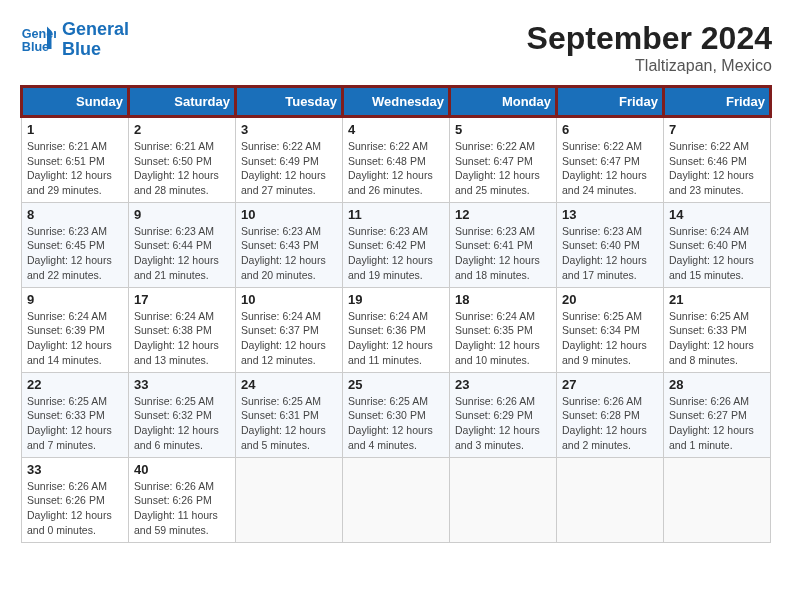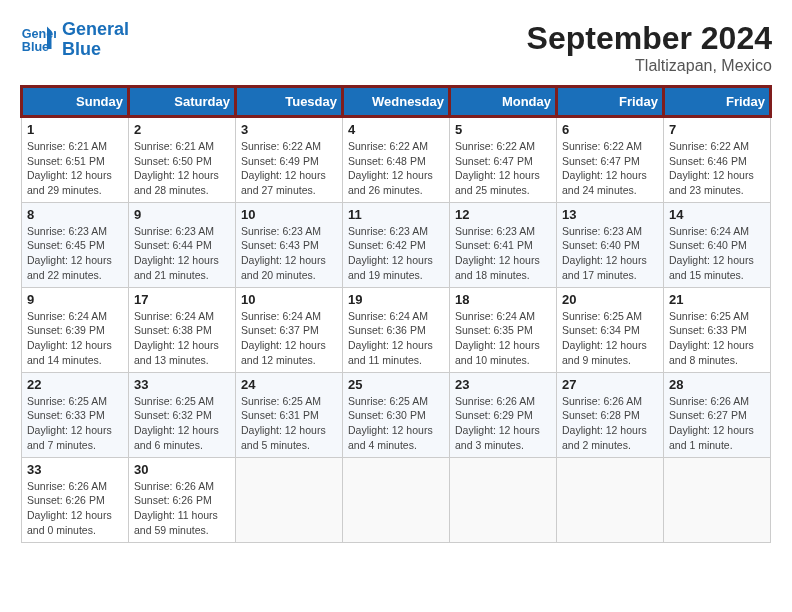--- a/index.html
+++ b/index.html
@@ -144,21 +144,21 @@
         <td><span class="day-num">22</span><span class="day-info">Sunrise: 6:25 AM<br>Sunset: 6:33 PM<br>Daylight: 12 hours<br>and 7 minutes.</span></td>
         <td><span class="day-num">33</span><span class="day-info">Sunrise: 6:25 AM<br>Sunset: 6:32 PM<br>Daylight: 12 hours<br>and 6 minutes.</span></td>
         <td><span class="day-num">24</span><span class="day-info">Sunrise: 6:25 AM<br>Sunset: 6:31 PM<br>Daylight: 12 hours<br>and 5 minutes.</span></td>
         <td><span class="day-num">25</span><span class="day-info">Sunrise: 6:25 AM<br>Sunset: 6:30 PM<br>Daylight: 12 hours<br>and 4 minutes.</span></td>
         <td><span class="day-num">23</span><span class="day-info">Sunrise: 6:26 AM<br>Sunset: 6:29 PM<br>Daylight: 12 hours<br>and 3 minutes.</span></td>
         <td><span class="day-num">27</span><span class="day-info">Sunrise: 6:26 AM<br>Sunset: 6:28 PM<br>Daylight: 12 hours<br>and 2 minutes.</span></td>
         <td><span class="day-num">28</span><span class="day-info">Sunrise: 6:26 AM<br>Sunset: 6:27 PM<br>Daylight: 12 hours<br>and 1 minute.</span></td>
       </tr>
       <tr>
         <td><span class="day-num">33</span><span class="day-info">Sunrise: 6:26 AM<br>Sunset: 6:26 PM<br>Daylight: 12 hours<br>and 0 minutes.</span></td>
-        <td><span class="day-num">30</span><span class="day-info">Sunrise: 6:26 AM<br>Sunset: 6:26 PM<br>Daylight: 11 hours<br>and 59 minutes.</span></td>
+        <td><span class="day-num">40</span><span class="day-info">Sunrise: 6:26 AM<br>Sunset: 6:26 PM<br>Daylight: 11 hours<br>and 59 minutes.</span></td>
         <td class="empty-cell"></td>
         <td class="empty-cell"></td>
         <td class="empty-cell"></td>
         <td class="empty-cell"></td>
         <td class="empty-cell"></td>
       </tr>
     </tbody>
 </table>
 
 </body></html>

